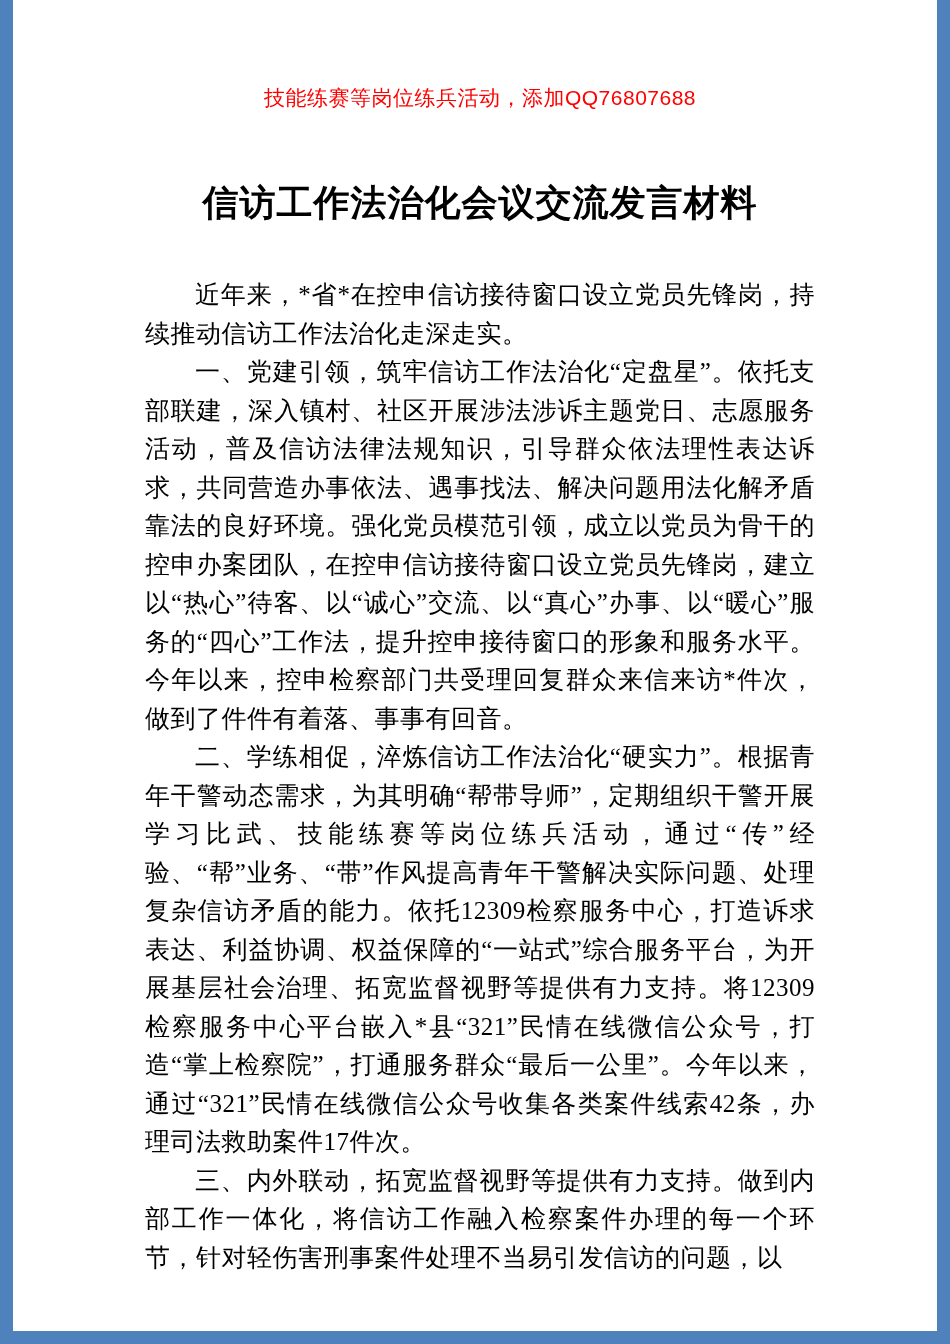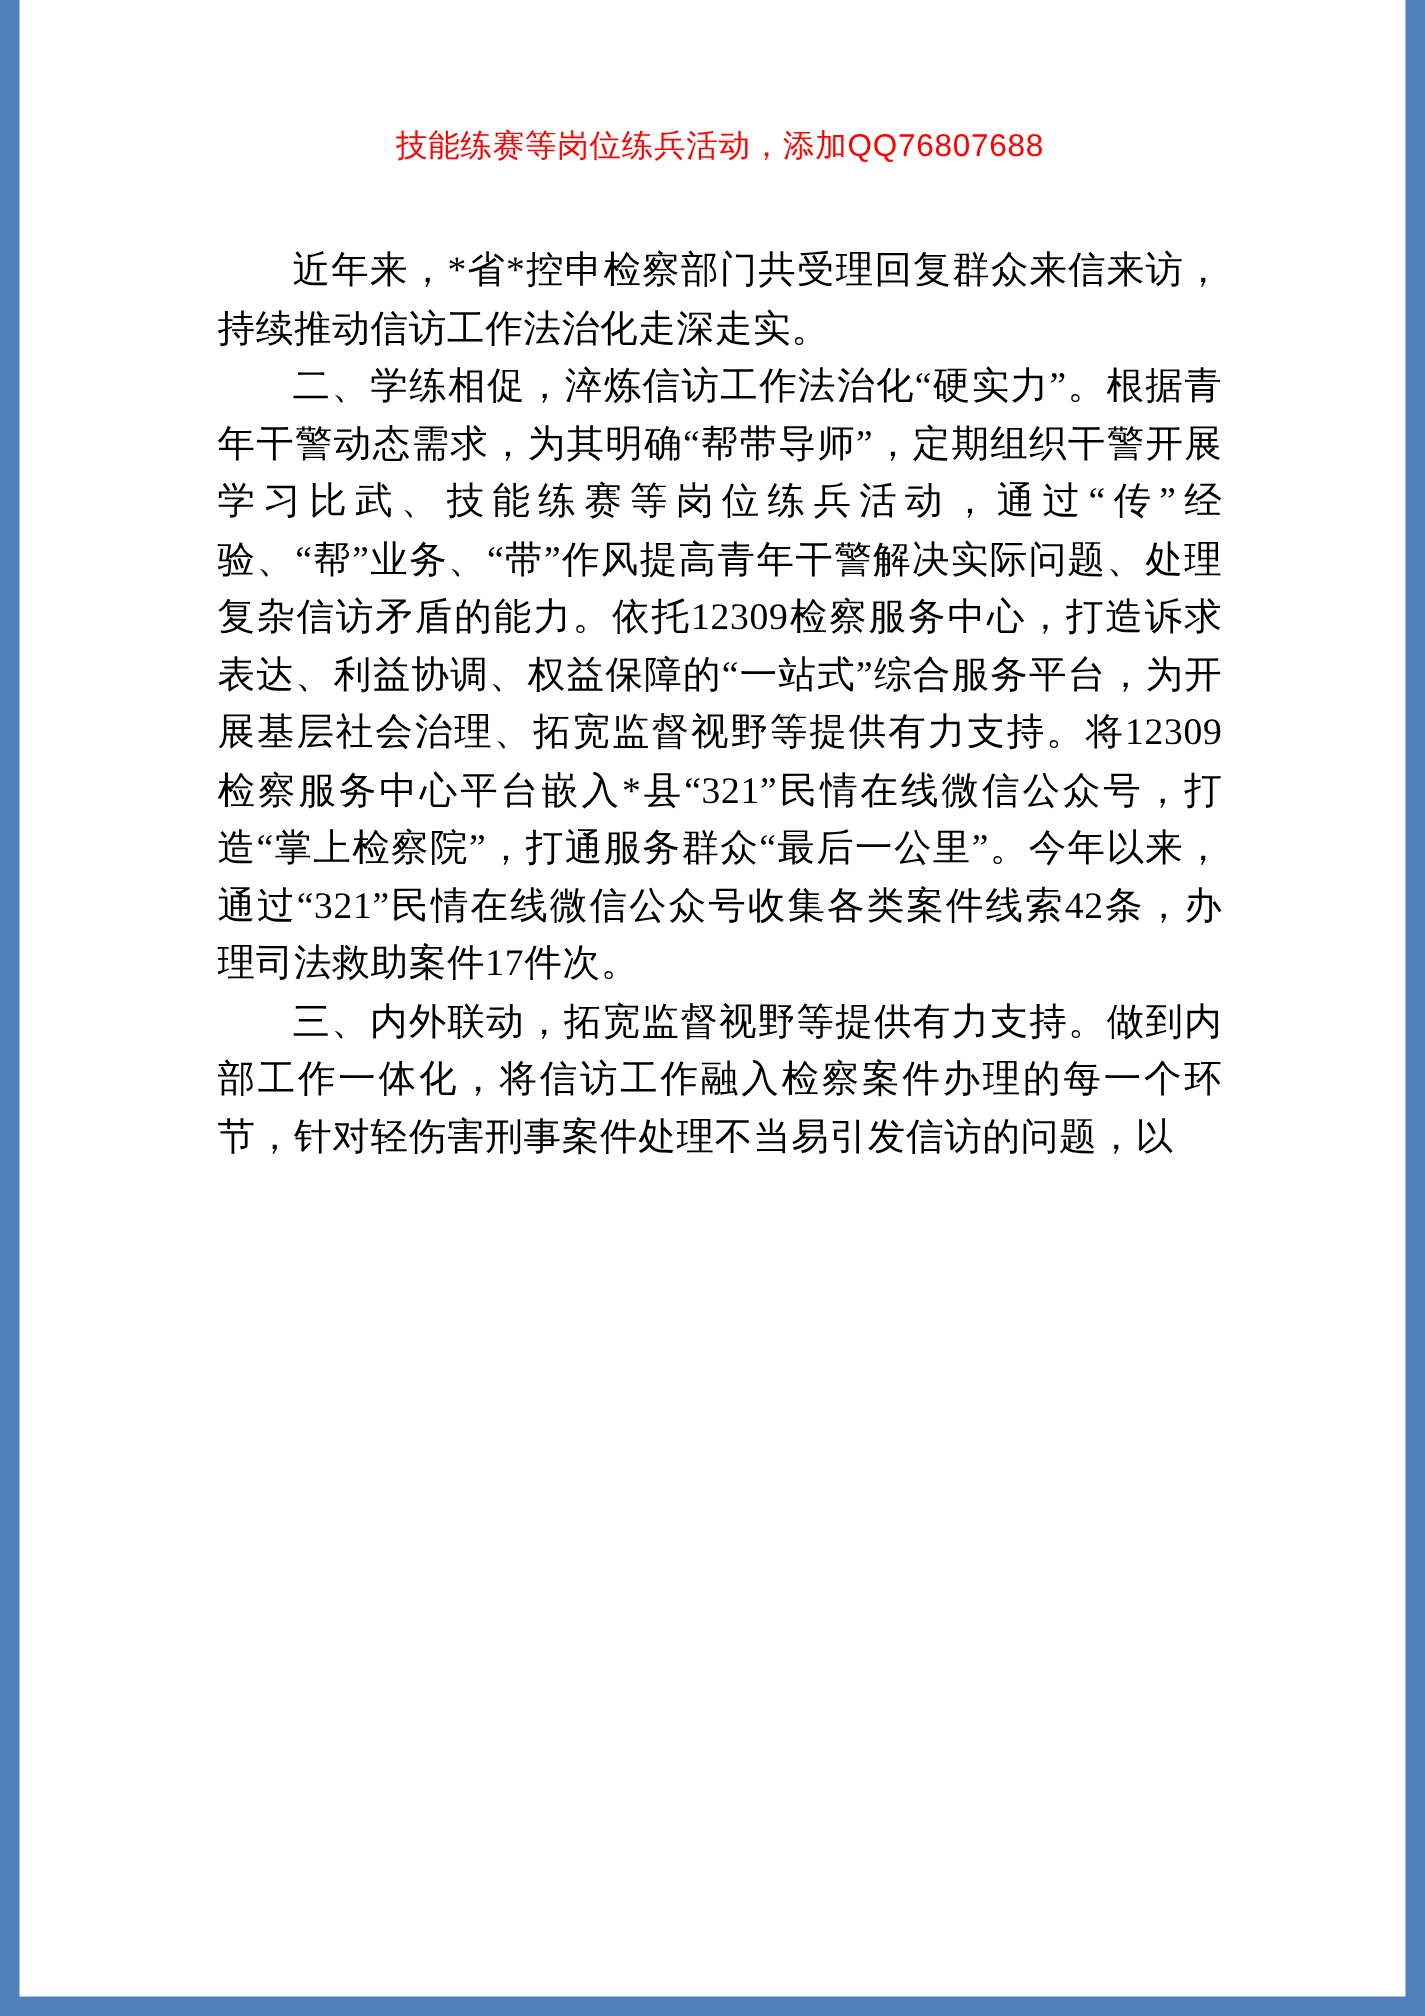--- a/index.html
+++ b/index.html
@@ -63,19 +63,21 @@
 </head>
 <body>
 
 <div class="page-edge left"></div>
 <div class="page-edge right"></div>
 <div class="page-edge bottom"></div>
 
 <div class="doc">
   <div class="promo">技能练赛等岗位练兵活动，添加QQ76807688</div>
 
+  <h1 class="doc-title">信访工作法治化会议交流发言材料</h1>
 
   <div class="body-text">
-    <p>近年来，*省*控申检察部门共受理回复群众来信来访，持续推动信访工作法治化走深走实。</p>
+    <p>近年来，*省*在控申信访接待窗口设立党员先锋岗，持续推动信访工作法治化走深走实。</p>
+    <p>一、党建引领，筑牢信访工作法治化“定盘星”。依托支部联建，深入镇村、社区开展涉法涉诉主题党日、志愿服务活动，普及信访法律法规知识，引导群众依法理性表达诉求，共同营造办事依法、遇事找法、解决问题用法化解矛盾靠法的良好环境。强化党员模范引领，成立以党员为骨干的控申办案团队，在控申信访接待窗口设立党员先锋岗，建立以“热心”待客、以“诚心”交流、以“真心”办事、以“暖心”服务的“四心”工作法，提升控申接待窗口的形象和服务水平。今年以来，控申检察部门共受理回复群众来信来访*件次，做到了件件有着落、事事有回音。</p>
     <p>二、学练相促，淬炼信访工作法治化“硬实力”。根据青年干警动态需求，为其明确“帮带导师”，定期组织干警开展学习比武、技能练赛等岗位练兵活动，通过“传”经验、“帮”业务、“带”作风提高青年干警解决实际问题、处理复杂信访矛盾的能力。依托12309检察服务中心，打造诉求表达、利益协调、权益保障的“一站式”综合服务平台，为开展基层社会治理、拓宽监督视野等提供有力支持。将12309检察服务中心平台嵌入*县“321”民情在线微信公众号，打造“掌上检察院”，打通服务群众“最后一公里”。今年以来，通过“321”民情在线微信公众号收集各类案件线索42条，办理司法救助案件17件次。</p>
     <p>三、内外联动，拓宽监督视野等提供有力支持。做到内部工作一体化，将信访工作融入检察案件办理的每一个环节，针对轻伤害刑事案件处理不当易引发信访的问题，以</p>
   </div>
 </div>
 
 </body></html>

